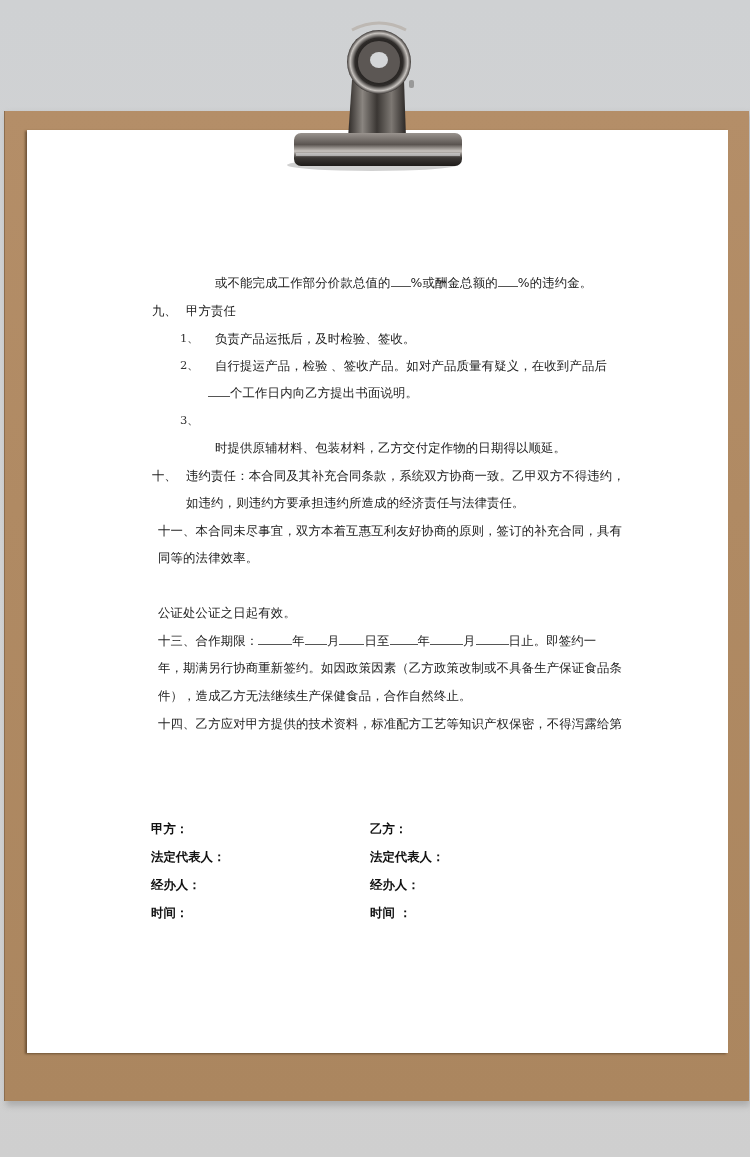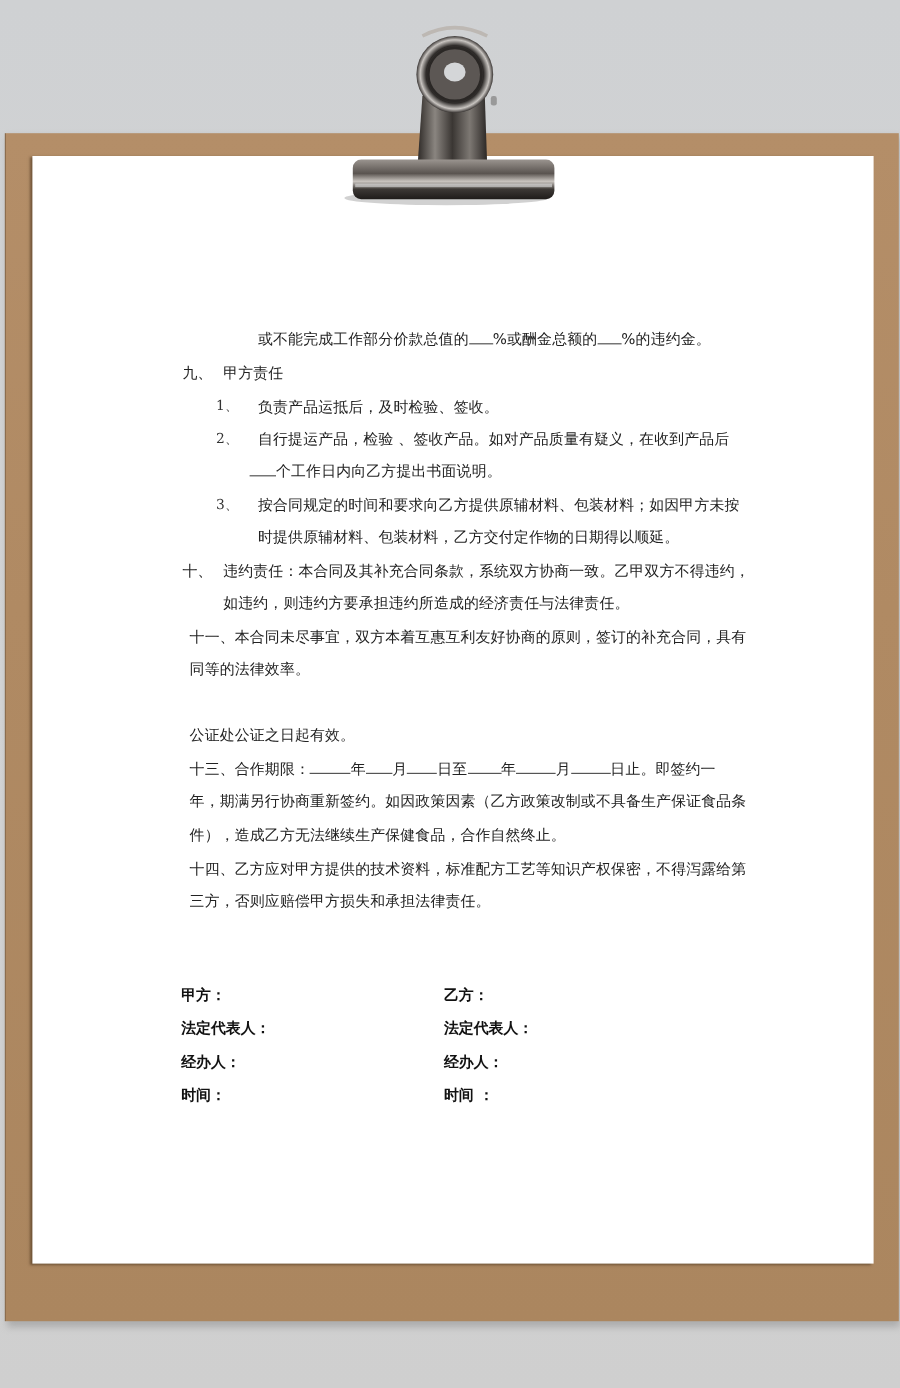--- a/index.html
+++ b/index.html
@@ -78,46 +78,44 @@
     <span>或不能完成工作部分价款总值的</span><span class="blank" style="width:20px;"></span><span>%或酬金总额的</span><span class="blank" style="width:20px;"></span><span>%的违约金。</span>
   </div>
 
   <div class="line" style="left:152px;top:303px;">九、</div>
   <div class="line" style="left:186px;top:303px;">甲方责任</div>
 
   <div class="num" style="left:180px;top:331px;">1、</div>
   <div class="line" style="left:215px;top:331px;">负责产品运抵后，及时检验、签收。</div>
 
   <div class="num" style="left:180px;top:358px;">2、</div>
-  <div class="line" style="left:215px;top:358px;">自行提运产品，检验 、签收产品。如对产品质量有疑义，在收到产品后</div>
+  <div class="line" style="left:215px;top:358px;font-family:Liberation Serif, serif;">自行提运产品，检验 、签收产品。如对产品质量有疑义，在收到产品后</div>
   <div class="line" style="left:208px;top:385px;">
     <span class="blank" style="width:22px;"></span><span>个工作日内向乙方提出书面说明。</span>
   </div>
 
   <div class="num" style="left:180px;top:413px;">3、</div>
-  <div class="line" style="left:215px;top:413px;">按合同规定的时间和要求向乙方提供原辅材料、包装材料；如因甲方未按</div>
   <div class="line" style="left:215px;top:440px;">时提供原辅材料、包装材料，乙方交付定作物的日期得以顺延。</div>
 
   <div class="line" style="left:152px;top:468px;">十、</div>
   <div class="line" style="left:186px;top:468px;">违约责任：本合同及其补充合同条款，系统双方协商一致。乙甲双方不得违约，</div>
   <div class="line" style="left:186px;top:495px;">如违约，则违约方要承担违约所造成的经济责任与法律责任。</div>
 
   <div class="line" style="left:158px;top:523px;">十一、本合同未尽事宜，双方本着互惠互利友好协商的原则，签订的补充合同，具有</div>
   <div class="line" style="left:158px;top:550px;">同等的法律效率。</div>
 
   <div class="line" style="left:158px;top:605px;">公证处公证之日起有效。</div>
 
   <div class="line" style="left:158px;top:660px;">年，期满另行协商重新签约。如因政策因素（乙方政策改制或不具备生产保证食品条</div>
   <div class="line" style="left:158px;top:633px;">
     <span>十三、合作期限：</span><span class="blank" style="width:34px;"></span><span>年</span><span class="blank" style="width:22px;"></span><span>月</span><span class="blank" style="width:25px;"></span><span>日至</span><span class="blank" style="width:28px;"></span><span>年</span><span class="blank" style="width:33px;"></span><span>月</span><span class="blank" style="width:33px;"></span><span>日止。即签约一</span>
   </div>
   <div class="line" style="left:158px;top:716px;">十四、乙方应对甲方提供的技术资料，标准配方工艺等知识产权保密，不得泻露给第</div>
 
   <div class="line" style="left:158px;top:688px;">件），造成乙方无法继续生产保健食品，合作自然终止。</div>
-  <div class="line" style="left:158px;top:743px;">三方，否则应赔偿甲方损失和承担法律责任。</div>
 
   <div class="sig" style="left:151px;top:800px;">甲方：</div>
   <div class="sig" style="left:151px;top:828px;">法定代表人：</div>
   <div class="sig" style="left:151px;top:856px;">经办人：</div>
   <div class="sig" style="left:151px;top:884px;">时间：</div>
 
   <div class="sig" style="left:370px;top:800px;">乙方：</div>
   <div class="sig" style="left:370px;top:828px;">法定代表人：</div>
   <div class="sig" style="left:370px;top:856px;">经办人：</div>
   <div class="sig" style="left:370px;top:884px;">时间 ：</div>

